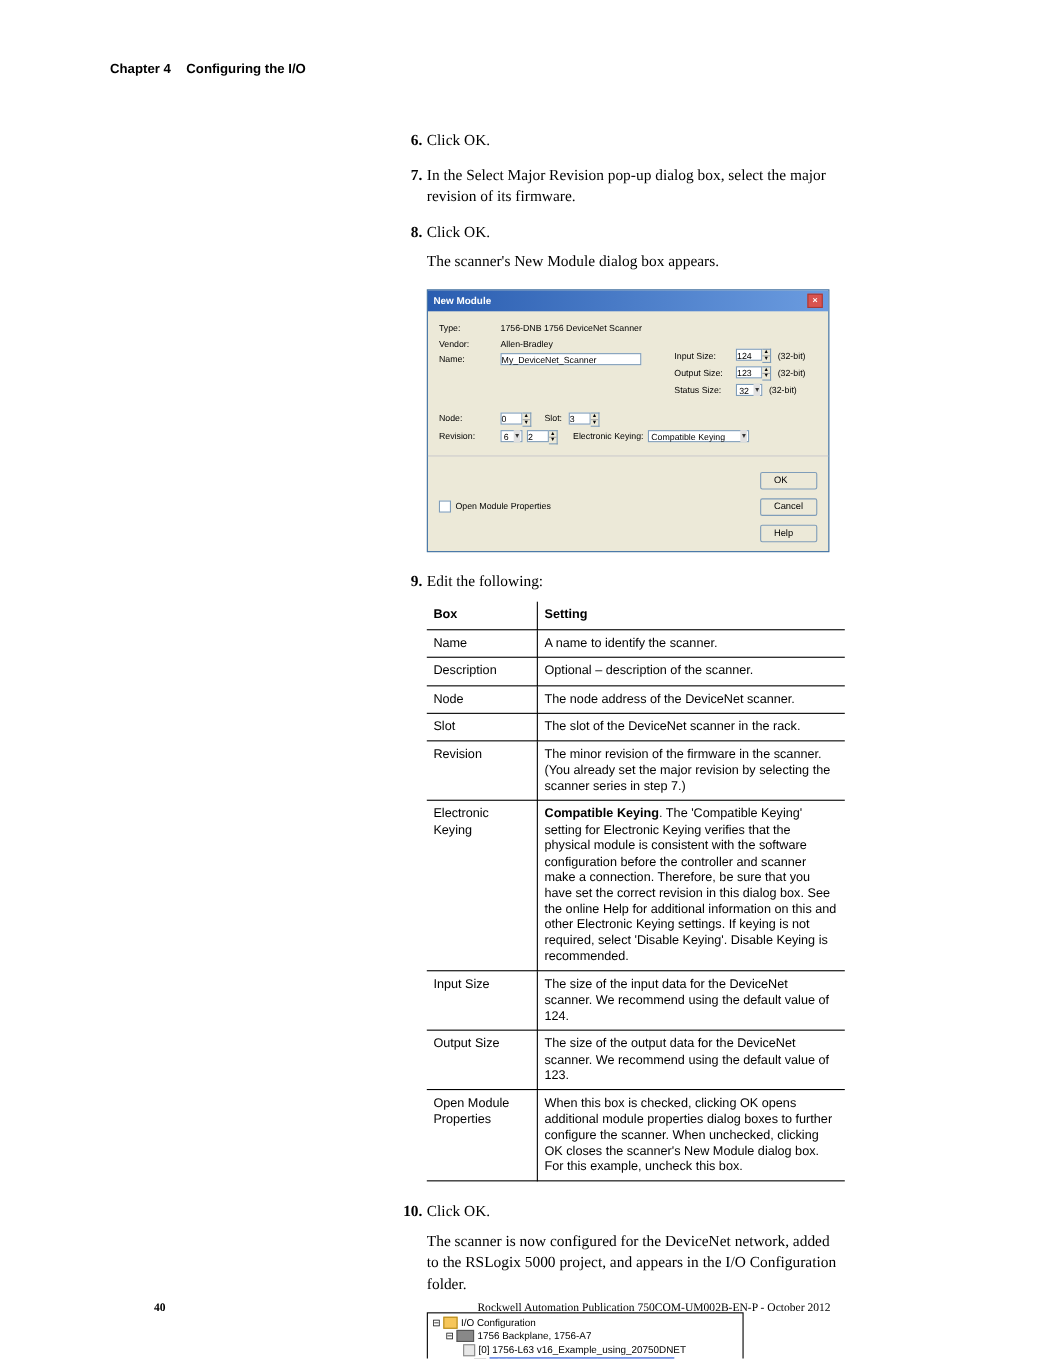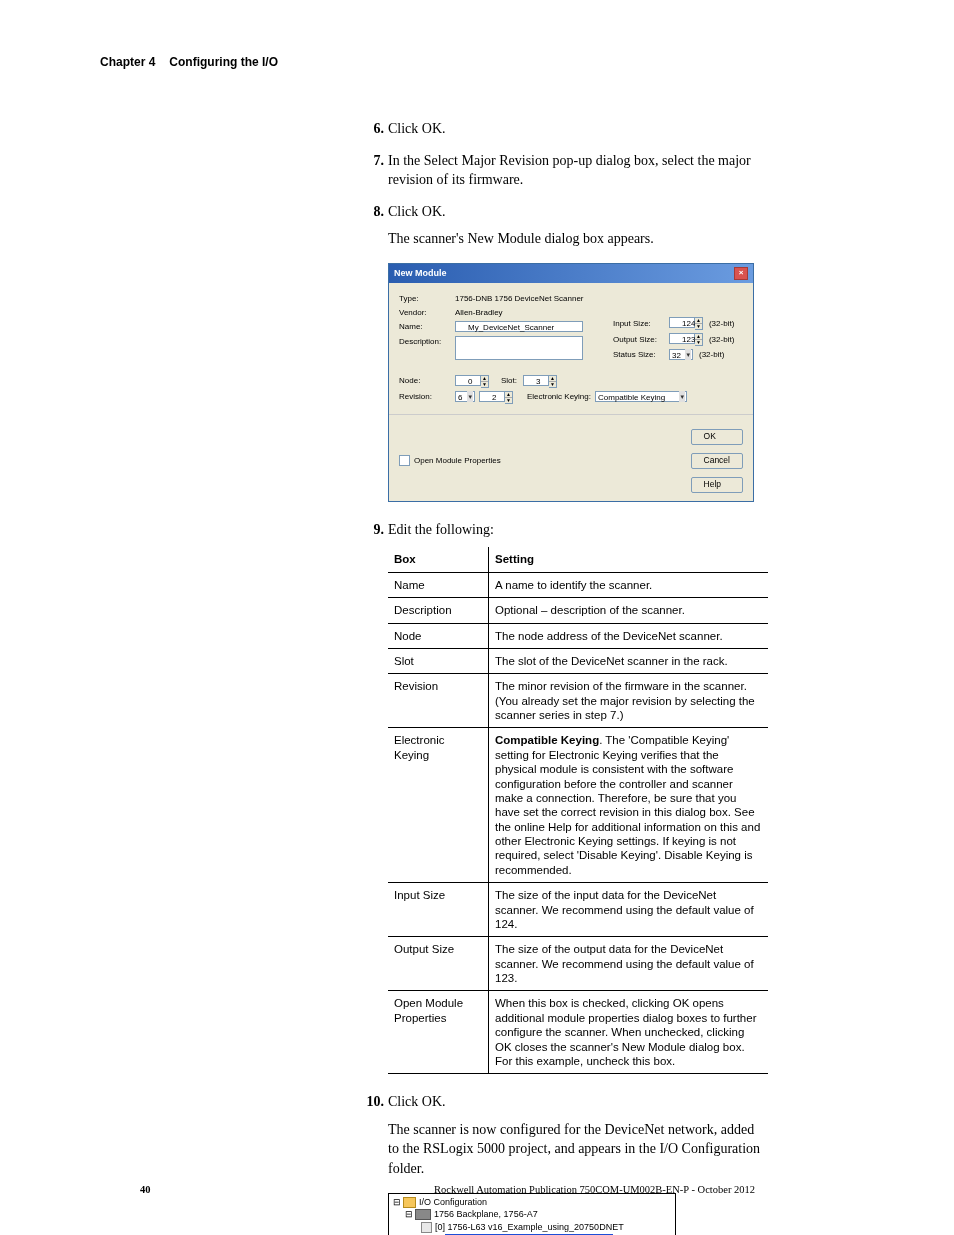--- a/index.html
+++ b/index.html
@@ -78,21 +78,21 @@
   }
   .dialog-body {
     padding: 10px 10px 4px 10px;
   }
   .dlg-row { display: flex; align-items: flex-start; margin-bottom: 3px; }
   .dlg-label { width: 56px; color: #000; }
   .dlg-val { }
   .dlg-input {
     background: #fff;
     border: 1px solid #7f9db9;
-    padding: 0 12px;
+    padding: 0 0;
     height: 11px;
     line-height: 11px;
     display: inline-block;
     box-sizing: border-box;
   }
   .dlg-spin {
     display: inline-flex;
   }
   .dlg-spin .dlg-input { width: 24px; }
   .dlg-spin .spin-btns {
@@ -232,24 +232,20 @@
                   <span class="dlg-label">Type:</span>
                   <span class="dlg-val">1756-DNB 1756 DeviceNet Scanner</span>
                 </div>
                 <div class="dlg-row">
                   <span class="dlg-label">Vendor:</span>
                   <span class="dlg-val">Allen-Bradley</span>
                 </div>
                 <div class="dlg-row">
                   <span class="dlg-label">Name:</span>
                   <span class="dlg-input" style="width:128px;">My_DeviceNet_Scanner</span>
-                </div>
-                <div class="dlg-row">
-                  <span class="dlg-label">Description:</span>
-                  <span class="dlg-input" style="width:128px;height:24px;"></span>
                 </div>
               </div>
               <div style="width:130px; padding-top:24px;">
                 <div class="dlg-right-row">
                   <span class="r-lab">Input Size:</span>
                   <span class="dlg-spin">
                       <span class="dlg-input">124</span>
                       <span class="spin-btns">
                         <span>▲</span>
                         <span>▼</span>

